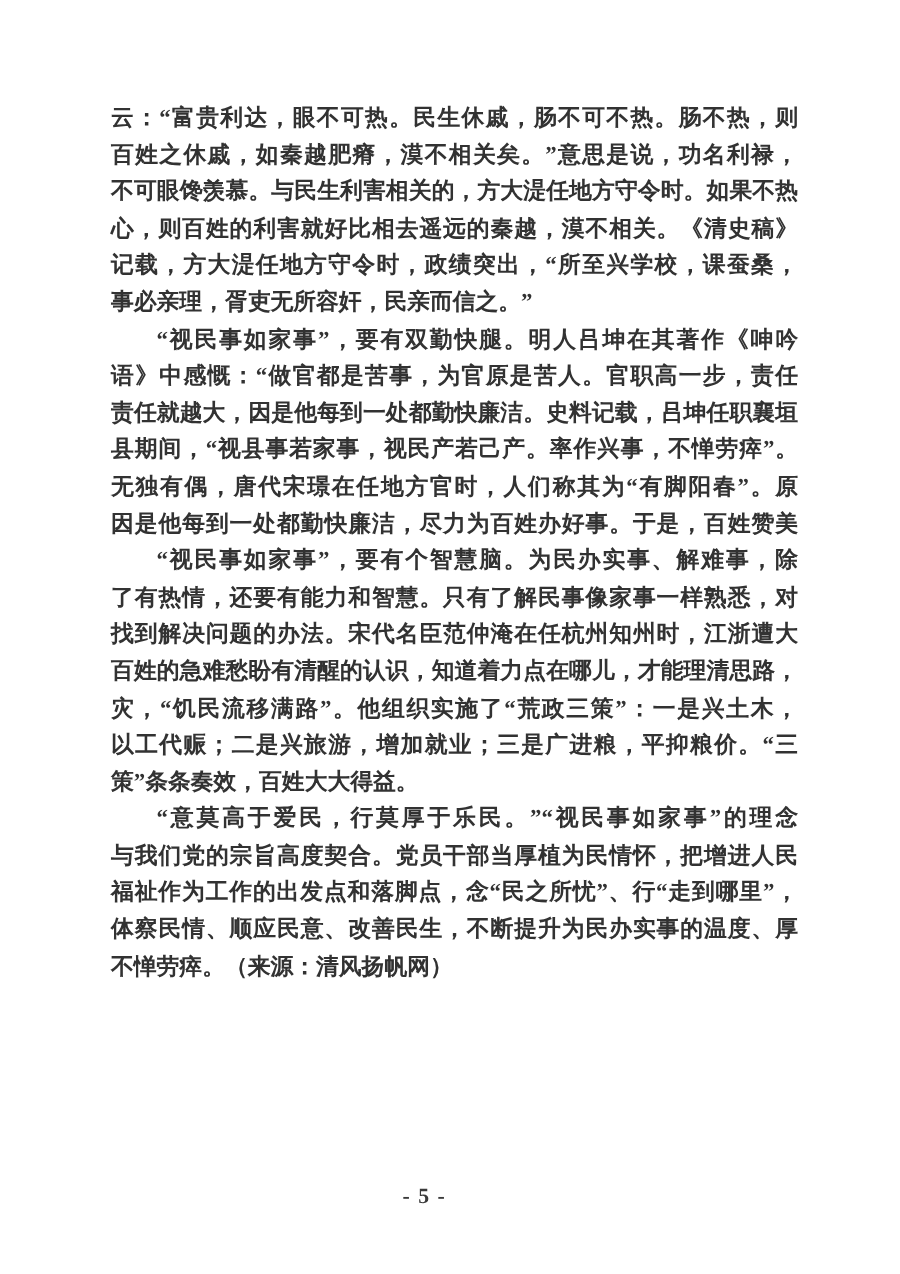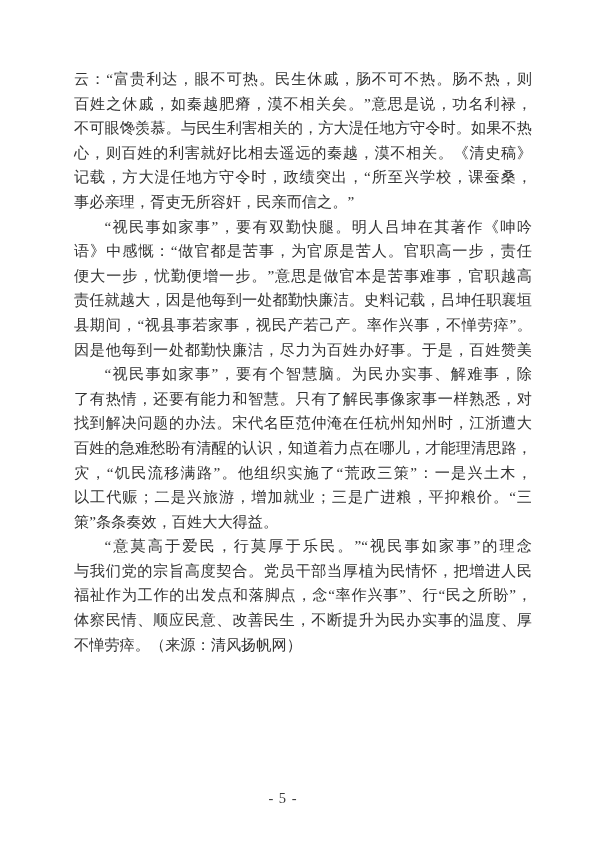--- a/index.html
+++ b/index.html
@@ -8,20 +8,21 @@
     background: #ffffff;
   }
   .page {
     position: relative;
     width: 566px;
     height: 849px;
     background: #ffffff;
     overflow: hidden;
     font-family: "Liberation Serif", "DejaVu Serif", serif;
     color: #323232;
+    font-weight: bold;
   }
   .content {
     position: absolute;
     left: 74px;
     top: 67px;
     width: 458px;
   }
   .para {
     margin: 0;
     padding: 0;
@@ -61,36 +62,36 @@
         <div class="line">云：“富贵利达，眼不可热。民生休戚，肠不可不热。肠不热，则</div>
         <div class="line">百姓之休戚，如秦越肥瘠，漠不相关矣。”意思是说，功名利禄，</div>
         <div class="line">不可眼馋羡慕。与民生利害相关的，方大湜任地方守令时。如果不热</div>
         <div class="line">心，则百姓的利害就好比相去遥远的秦越，漠不相关。《清史稿》</div>
         <div class="line">记载，方大湜任地方守令时，政绩突出，“所至兴学校，课蚕桑，</div>
         <div class="line para-end">事必亲理，胥吏无所容奸，民亲而信之。”</div>
       </div>
       <div class="para">
         <div class="line indent">“视民事如家事”，要有双勤快腿。明人吕坤在其著作《呻吟</div>
         <div class="line">语》中感慨：“做官都是苦事，为官原是苦人。官职高一步，责任</div>
-        <div class="line">便大一步，忧勤便增一步。”意思是做官本是苦事难事，官职越高</div>
         <div class="line">责任就越大，因是他每到一处都勤快廉洁。史料记载，吕坤任职襄垣</div>
         <div class="line">县期间，“视县事若家事，视民产若己产。率作兴事，不惮劳瘁”。</div>
+        <div class="line">无独有偶，唐代宋璟在任地方官时，人们称其为“有脚阳春”。原</div>
         <div class="line">因是他每到一处都勤快廉洁，尽力为百姓办好事。于是，百姓赞美</div>
       </div>
       <div class="para">
         <div class="line indent">“视民事如家事”，要有个智慧脑。为民办实事、解难事，除</div>
         <div class="line">了有热情，还要有能力和智慧。只有了解民事像家事一样熟悉，对</div>
         <div class="line">找到解决问题的办法。宋代名臣范仲淹在任杭州知州时，江浙遭大</div>
         <div class="line">百姓的急难愁盼有清醒的认识，知道着力点在哪儿，才能理清思路，</div>
         <div class="line">灾，“饥民流移满路”。他组织实施了“荒政三策”：一是兴土木，</div>
         <div class="line">以工代赈；二是兴旅游，增加就业；三是广进粮，平抑粮价。“三</div>
         <div class="line para-end">策”条条奏效，百姓大大得益。</div>
       </div>
       <div class="para">
         <div class="line indent">“意莫高于爱民，行莫厚于乐民。”“视民事如家事”的理念</div>
         <div class="line">与我们党的宗旨高度契合。党员干部当厚植为民情怀，把增进人民</div>
-        <div class="line">福祉作为工作的出发点和落脚点，念“率作兴事”、行“民之所盼”，</div>
+        <div class="line">福祉作为工作的出发点和落脚点，念“民之所忧”、行“走到哪里”，</div>
         <div class="line">体察民情、顺应民意、改善民生，不断提升为民办实事的温度、厚</div>
         <div class="line para-end">不惮劳瘁。（来源：清风扬帆网）</div>
       </div>
     </div>
   <div class="footer">- 5 -</div>
 </div>
 
 </body></html>

